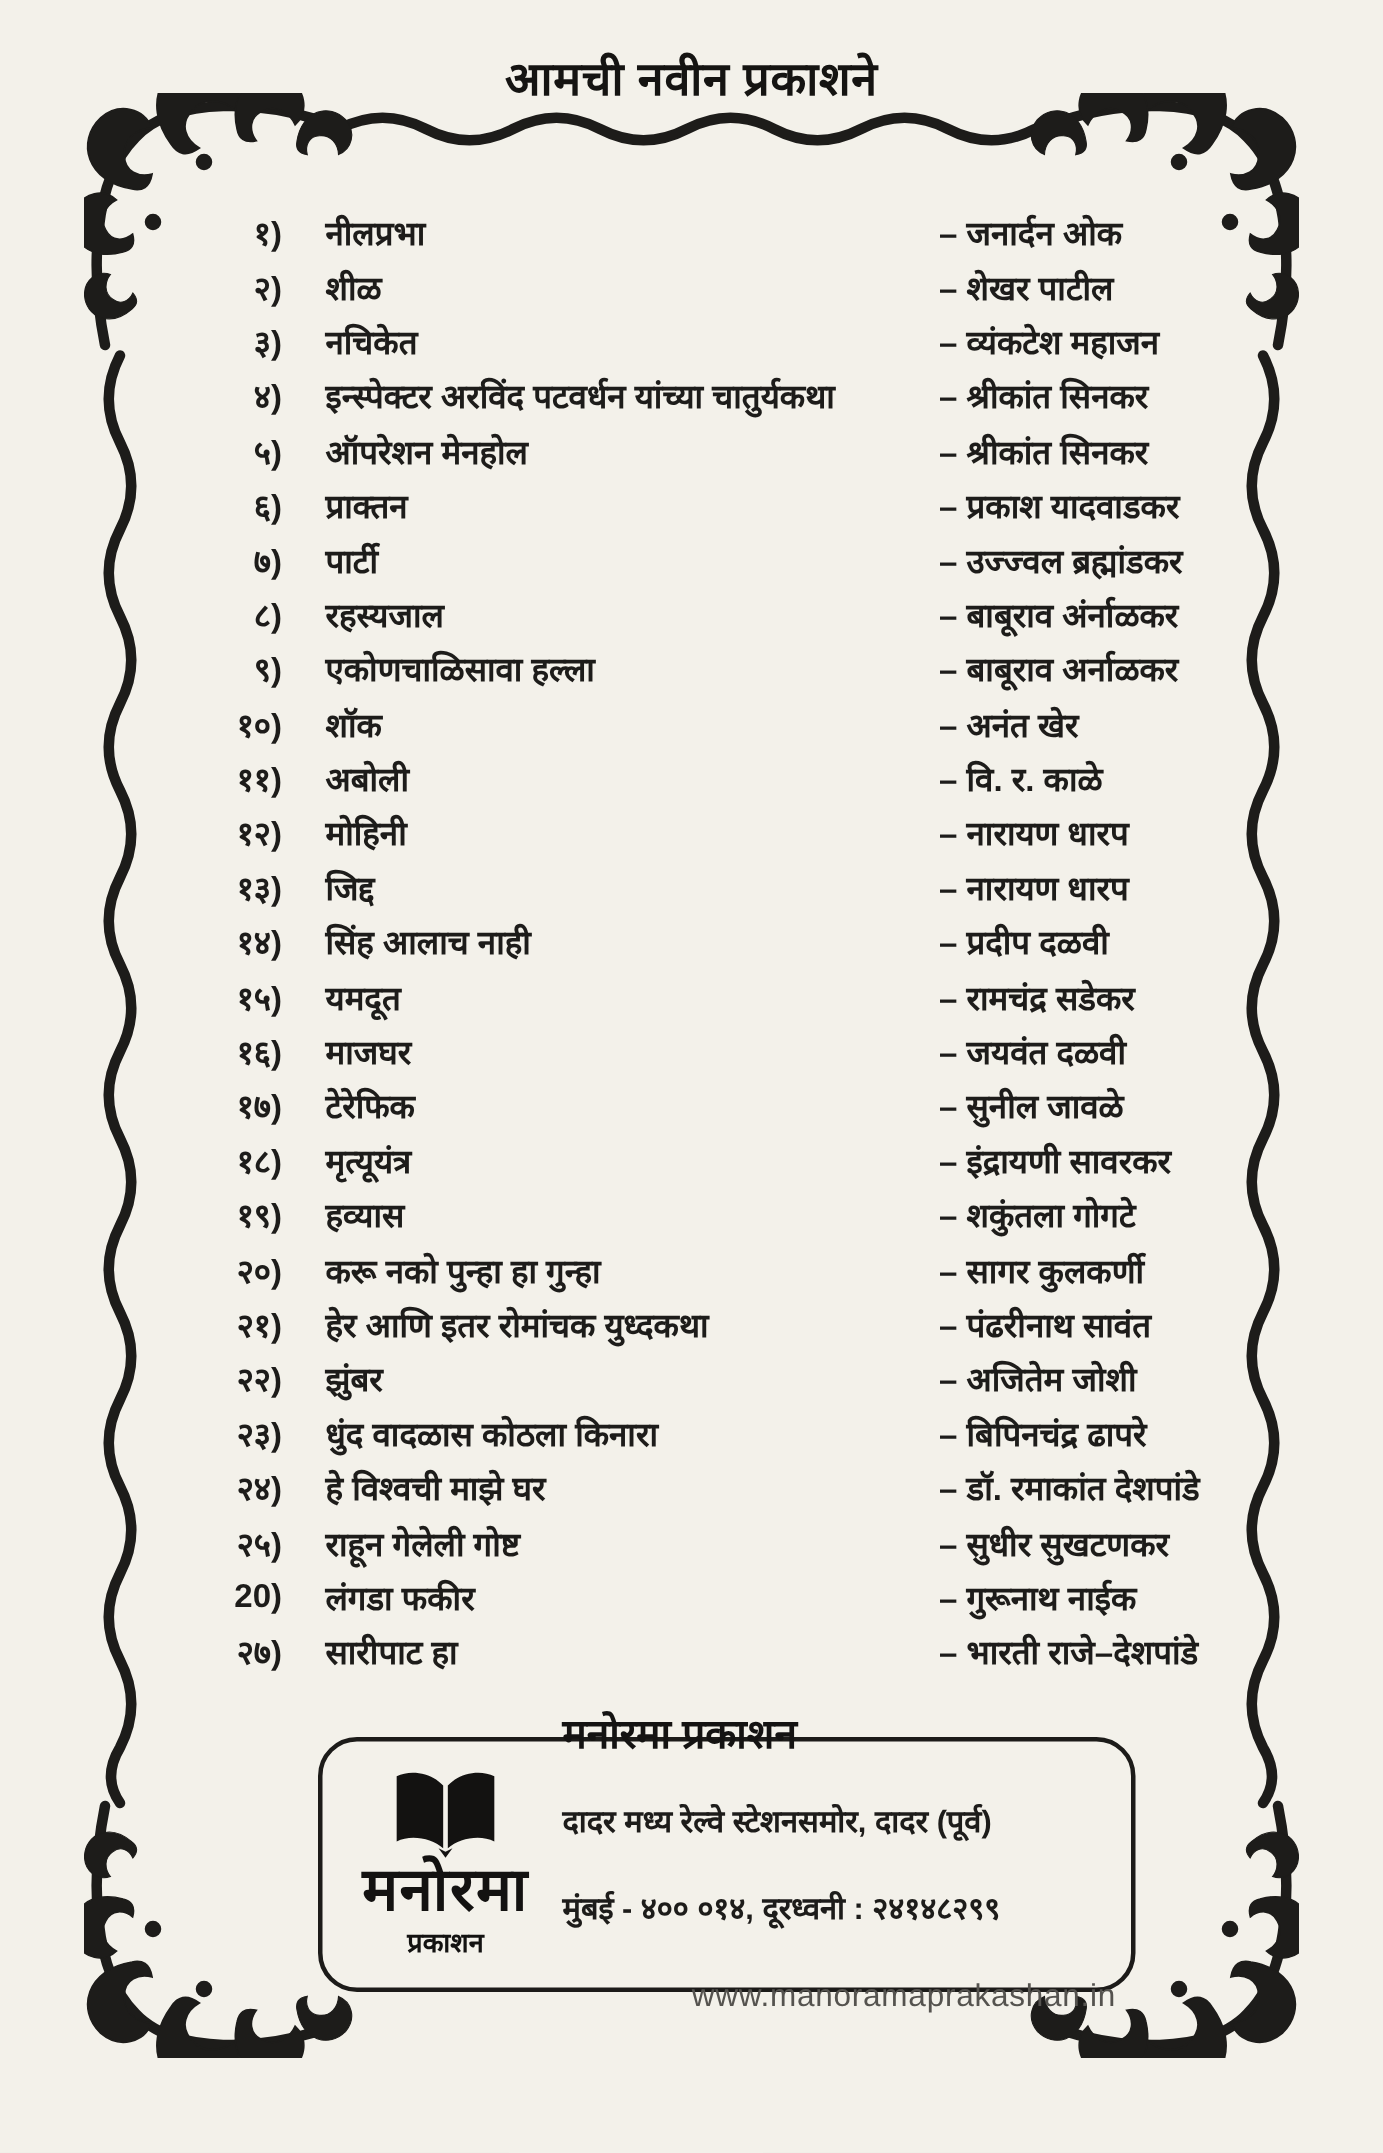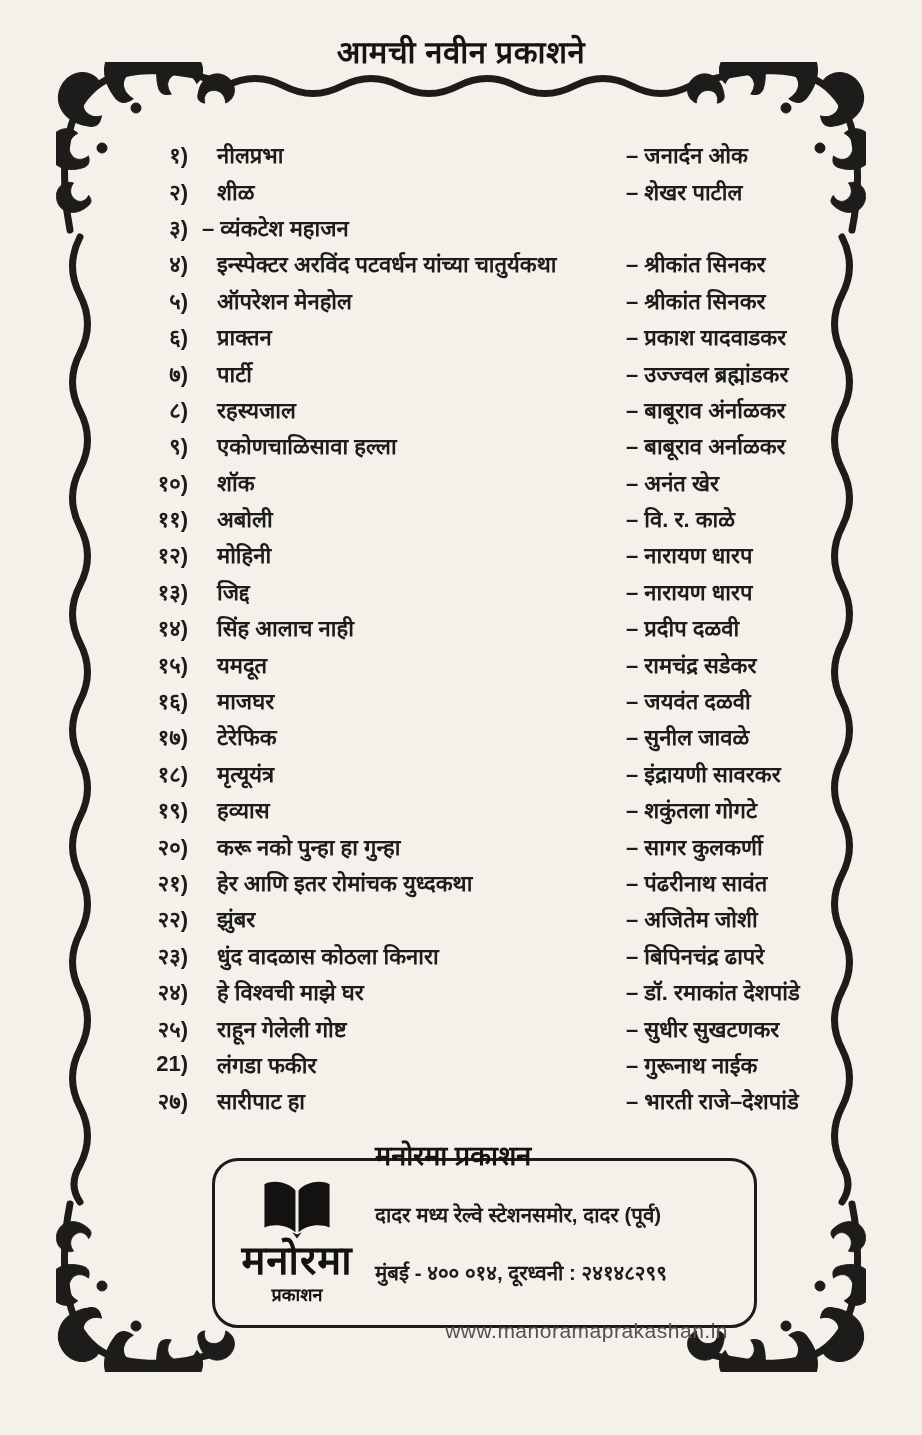--- a/index.html
+++ b/index.html
@@ -90,21 +90,21 @@
     font-size:18px;
     font-weight:700;
     margin-top:2px;
     color:#131211;
   }
   .pub-info{
     flex:1;
     display:flex;
     flex-direction:column;
     justify-content:center;
-    padding:8px 26px 8px 2px;
+    padding:8px 10px 8px 2px;
     gap:27px;
   }
   .pub-name{
     font-size:27px;
     font-weight:800;
     line-height:1.25;
     color:#141312;
   }
   .pub-line{
     font-size:20.5px;
@@ -162,20 +162,21 @@
         <span class="bt">नीलप्रभा</span>
         <span class="ba">– जनार्दन ओक</span>
       </div>
       <div class="row">
         <span class="num">२)</span>
         <span class="bt">शीळ</span>
         <span class="ba">– शेखर पाटील</span>
       </div>
       <div class="row">
         <span class="num">३)</span>
+        <span class="bt">नचिकेत</span>
         <span class="ba">– व्यंकटेश महाजन</span>
       </div>
       <div class="row">
         <span class="num">४)</span>
         <span class="bt">इन्स्पेक्टर अरविंद पटवर्धन यांच्या चातुर्यकथा</span>
         <span class="ba">– श्रीकांत सिनकर</span>
       </div>
       <div class="row">
         <span class="num">५)</span>
         <span class="bt">ऑपरेशन मेनहोल</span>
@@ -275,21 +276,21 @@
         <span class="num">२४)</span>
         <span class="bt">हे विश्वची माझे घर</span>
         <span class="ba">– डॉ. रमाकांत देशपांडे</span>
       </div>
       <div class="row">
         <span class="num">२५)</span>
         <span class="bt">राहून गेलेली गोष्ट</span>
         <span class="ba">– सुधीर सुखटणकर</span>
       </div>
       <div class="row">
-        <span class="num">21)</span>
+        <span class="num">20)</span>
         <span class="bt">लंगडा फकीर</span>
         <span class="ba">– गुरूनाथ नाईक</span>
       </div>
       <div class="row">
         <span class="num">२७)</span>
         <span class="bt">सारीपाट हा</span>
         <span class="ba">– भारती राजे–देशपांडे</span>
       </div>
     </div>
 

